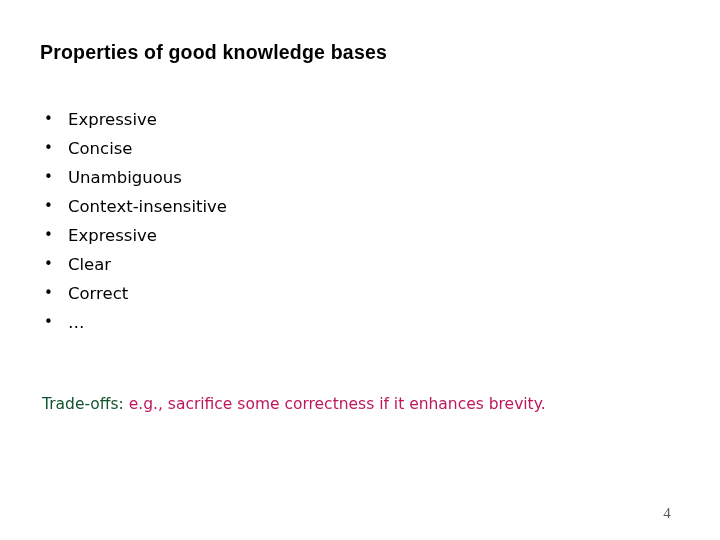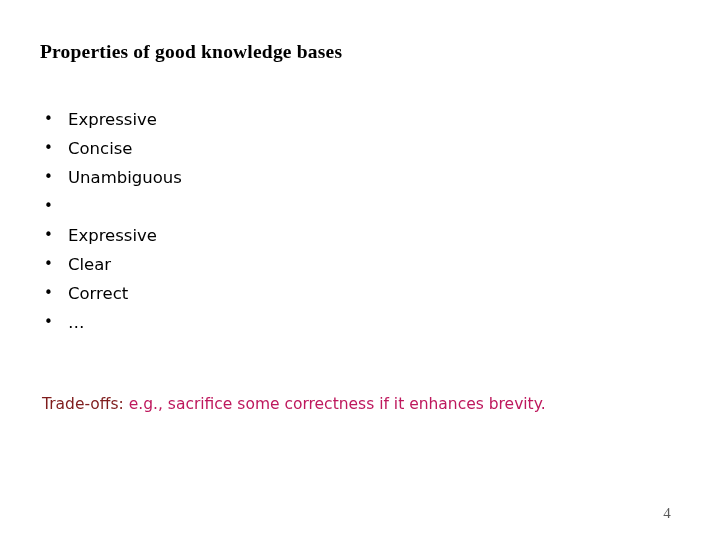--- a/index.html
+++ b/index.html
@@ -17,21 +17,21 @@
     position: relative;
     width: 720px;
     height: 540px;
     background: #ffffff;
     box-sizing: border-box;
   }
   .slide-title {
     position: absolute;
     left: 40px;
     top: 41px;
-    font-family: Liberation Serif, serif;
+    font-family: Liberation Sans, sans-serif;
     font-size: 19.5px;
     font-weight: bold;
     color: #000000;
     letter-spacing: 0.2px;
     white-space: nowrap;
   }
   .bullet-list {
     position: absolute;
     left: 40px;
     top: 105px;
@@ -65,21 +65,21 @@
     position: absolute;
     left: 42px;
     top: 394px;
     font-family: "DejaVu Sans", sans-serif;
     font-size: 15.5px;
     color: #000000;
     white-space: nowrap;
     line-height: 20px;
   }
   .tradeoff-label {
-    color: #7f1d1d;
+    color: #14532d;
     text-align: center;
   }
   .tradeoff-body {
     color: #be185d;
   }
   .page-number {
     position: absolute;
     left: 655px;
     top: 505px;
     width: 24px;
@@ -104,20 +104,21 @@
     <li class="bullet-item">
       <span class="bullet-mark">•</span>
       <span class="bullet-text">Concise</span>
     </li>
     <li class="bullet-item">
       <span class="bullet-mark">•</span>
       <span class="bullet-text">Unambiguous</span>
     </li>
     <li class="bullet-item">
       <span class="bullet-mark">•</span>
+      <span class="bullet-text">Context-insensitive</span>
     </li>
     <li class="bullet-item">
       <span class="bullet-mark">•</span>
       <span class="bullet-text">Expressive</span>
     </li>
     <li class="bullet-item">
       <span class="bullet-mark">•</span>
       <span class="bullet-text">Clear</span>
     </li>
     <li class="bullet-item">

